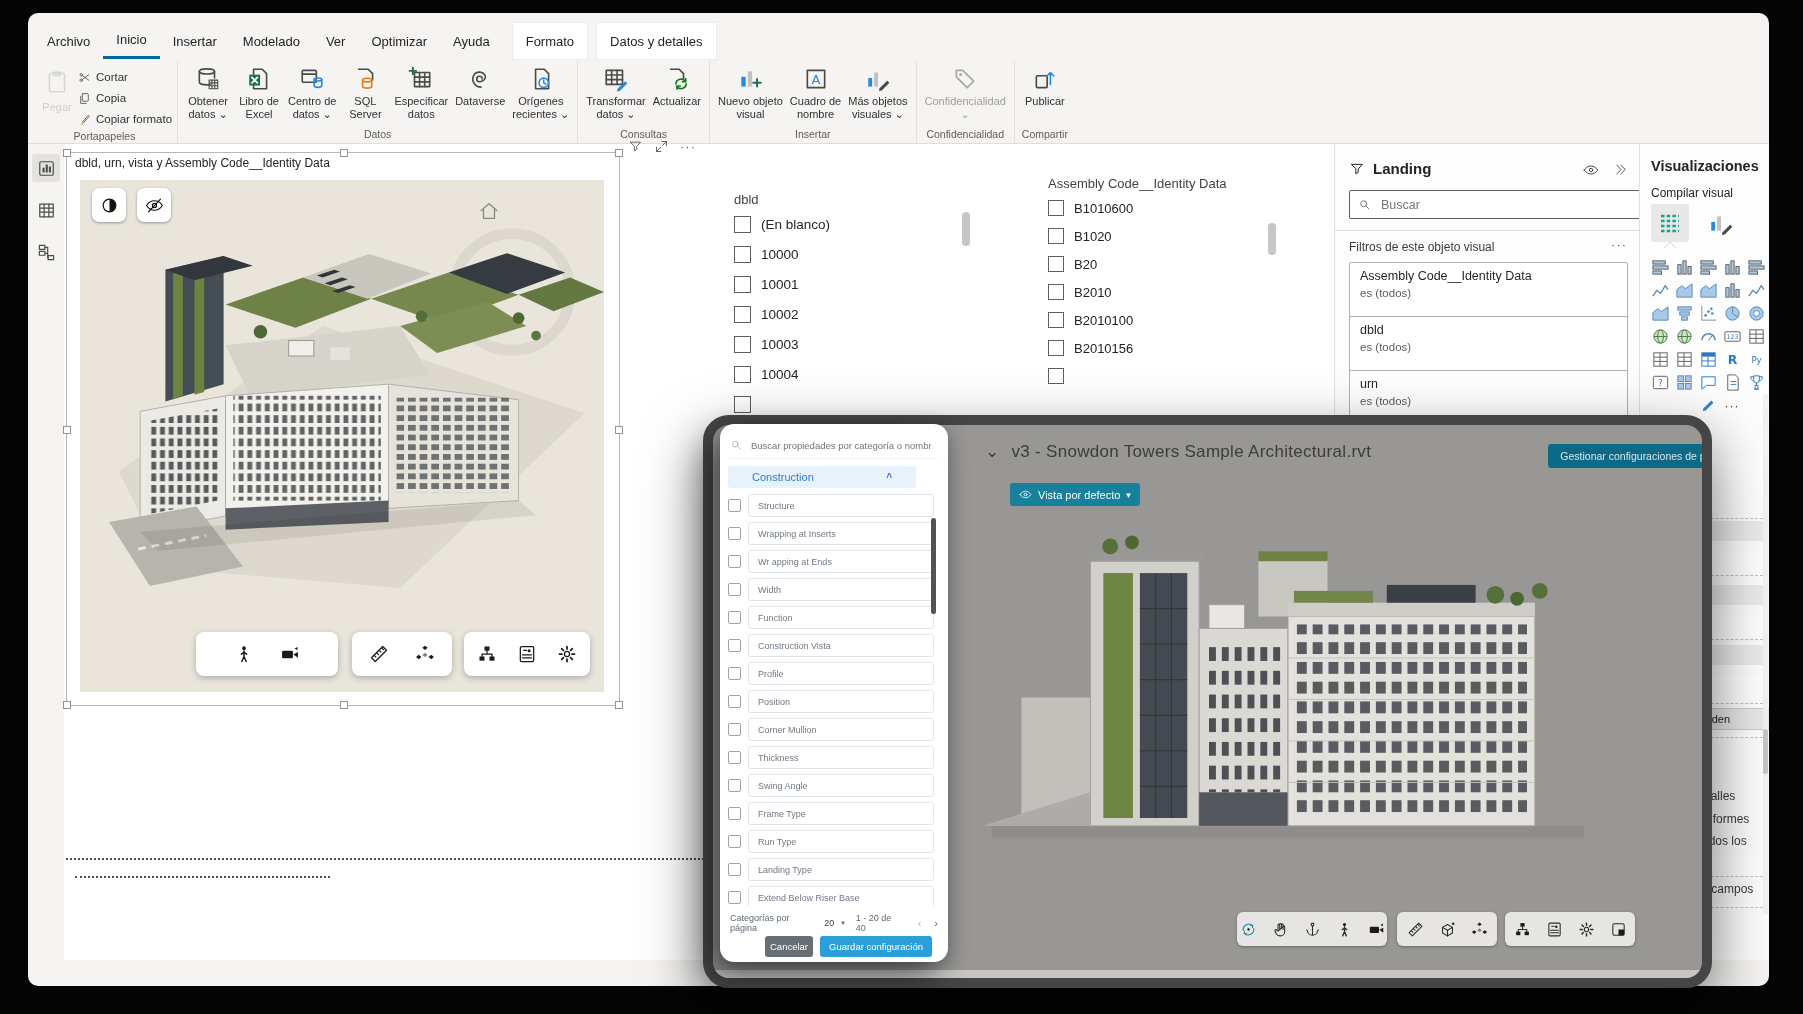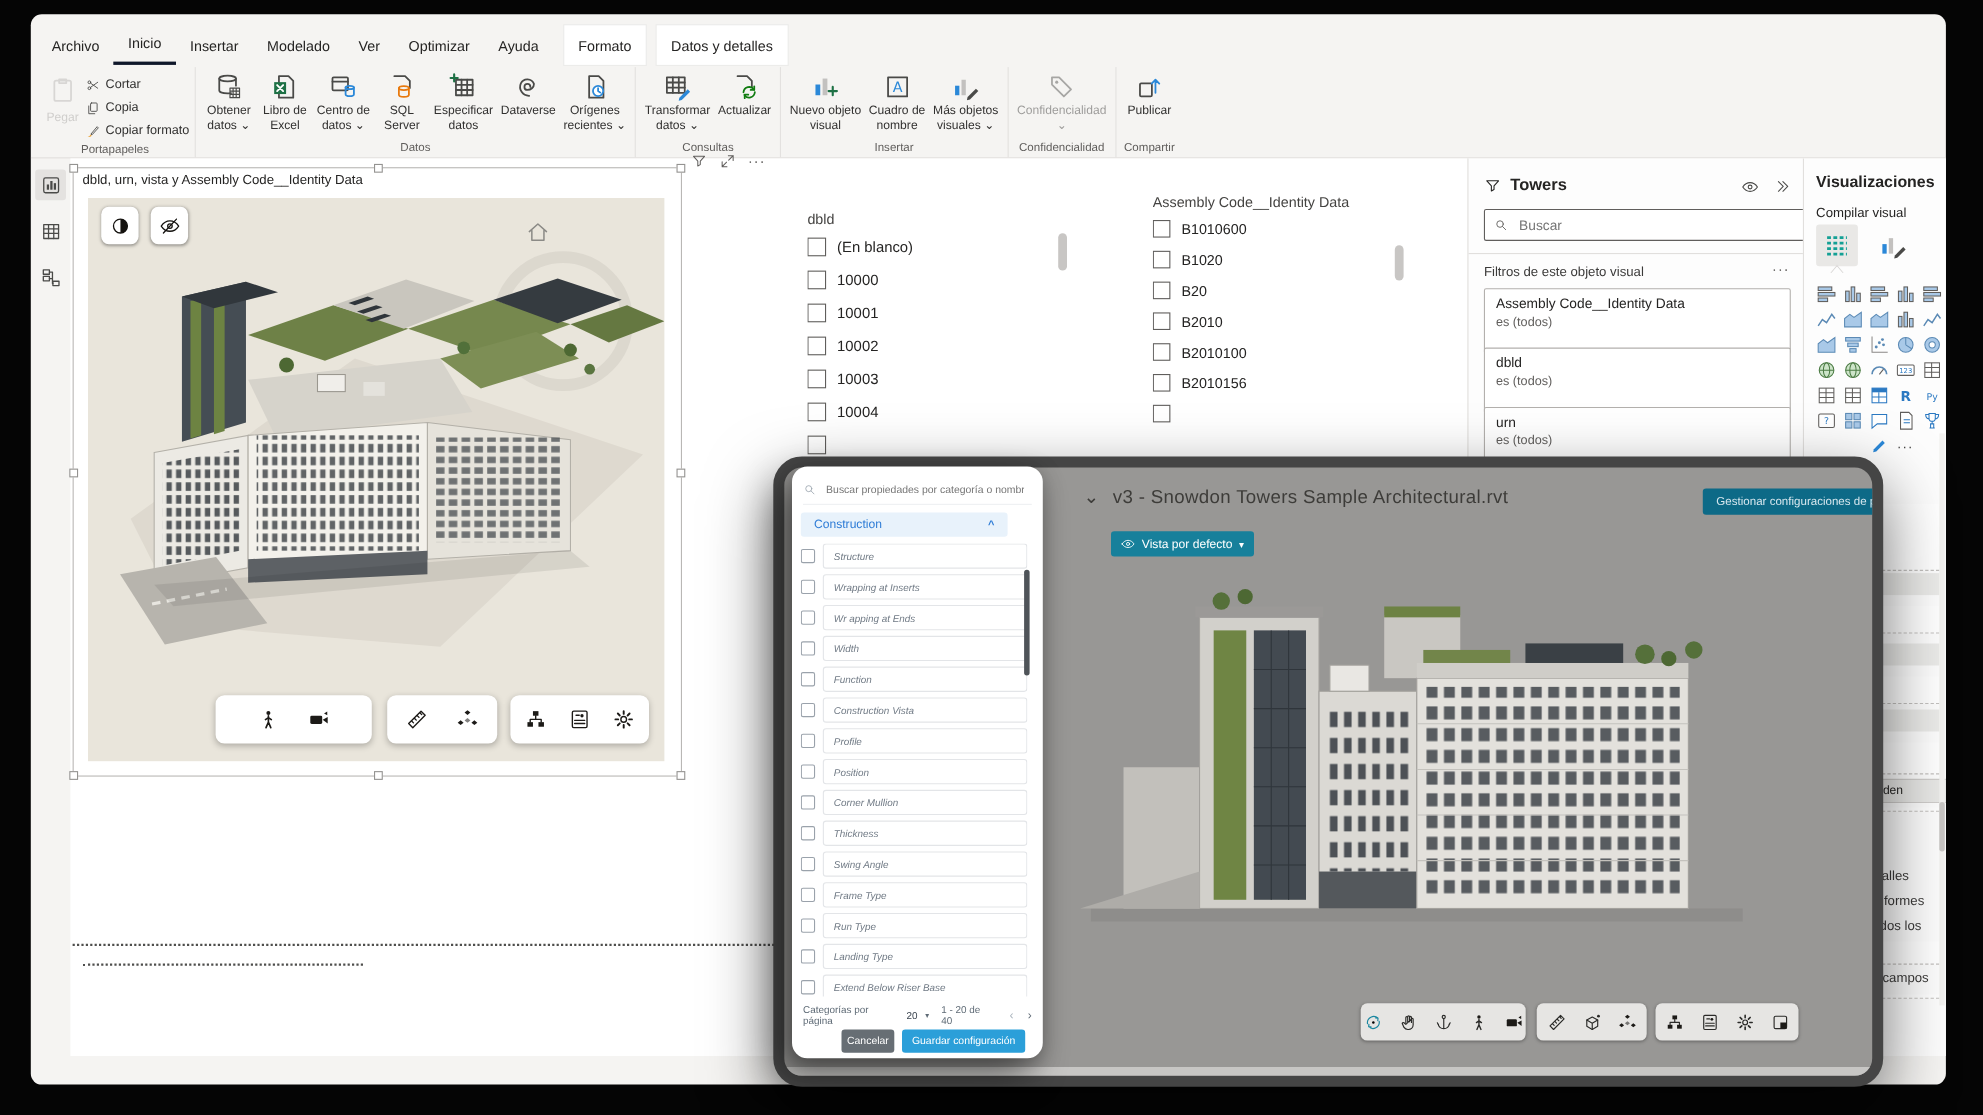--- a/index.html
+++ b/index.html
@@ -8,21 +8,21 @@
   svg{display:block;}
   .ic{stroke:#4a4a48;fill:none;stroke-width:1.5;stroke-linecap:round;stroke-linejoin:round;}
 
   
   .app{position:absolute;left:28px;top:13px;width:1741px;height:973px;background:#f5f4f2;
        border-radius:10px;overflow:hidden;}
 
   
   .tabs{position:absolute;left:6px;top:10px;height:36px;display:flex;align-items:stretch;font-size:13px;color:#252423;}
   .tab{display:flex;align-items:center;padding:0 13px;white-space:nowrap;}
-  .tab.sel{border-bottom:3px solid #0f172a;padding-bottom:0;}
+  .tab.sel{border-bottom:3px solid #0369a1;padding-bottom:0;}
   .tab.ctx{background:#fff;margin-left:10px;box-shadow:0 0 0 1px #ececea;}
 
   
   .ribbon{position:absolute;left:4px;top:48px;height:82px;display:flex;align-items:stretch;}
   .rg{display:flex;flex-direction:column;justify-content:space-between;padding:2px 5px 0;border-right:1px solid #e3e1df;}
   .rg-items{display:flex;align-items:flex-start;gap:1px;}
   .rbtn{display:flex;flex-direction:column;align-items:center;min-width:44px;max-width:74px;padding:3px 3px 0;
         font-size:11px;line-height:1.15;text-align:center;color:#323130;}
   .rbtn .lbl{white-space:pre-line;}
   .rbtn svg{width:26px;height:26px;margin-bottom:3px;}
@@ -118,23 +118,23 @@
   .vtoolg svg{width:17px;height:17px;stroke:#2b2b29;}
   .vwstrip{position:absolute;left:0;bottom:0;width:100%;height:8px;background:#c7c6c4;}
 
   
   .propdlg{position:absolute;left:720px;top:424px;width:228px;height:538px;background:#fff;border-radius:14px;
            box-shadow:-12px 16px 34px rgba(0,0,0,.45),0 4px 18px rgba(0,0,0,.25);overflow:hidden;z-index:50;}
   .psearch{position:absolute;left:10px;top:8px;width:208px;height:26px;border-bottom:1px solid #eef0f2;display:flex;align-items:center;gap:7px;}
   .psearch svg{width:12px;height:12px;stroke:#9aa4ae;}
   .psearch input{border:0;outline:0;font-size:9.5px;color:#6b7682;width:180px;background:transparent;font-family:"Liberation Sans",sans-serif;}
   .psec{position:absolute;left:8px;top:42px;width:188px;height:22px;background:#e8f2fb;border-radius:3px;
-        display:flex;align-items:center;justify-content:space-between;padding:0 12px;box-sizing:border-box;
+        display:flex;align-items:center;justify-content:space-between;padding:0 24px;box-sizing:border-box;
         font-size:11px;color:#2e7cd6;}
-  .plist{position:absolute;left:8px;top:70px;width:206px;height:412px;overflow:hidden;font-style:italic;}
+  .plist{position:absolute;left:8px;top:70px;width:206px;height:412px;overflow:hidden;}
   .prow{display:flex;align-items:center;gap:7px;margin-bottom:5px;}
   .pcb{width:11px;height:11px;border:1.4px solid #9aa2ab;border-radius:2px;background:#fff;flex:none;}
   .pbox{flex:1;height:21px;border:1px solid #e3e5e8;border-radius:3px;display:flex;align-items:center;padding:0 9px;
         font-size:9px;color:#707a85;background:#fff;}
   .pscroll{position:absolute;left:211px;top:94px;width:5px;height:96px;background:#4f5459;border-radius:3px;}
   .pfoot{position:absolute;left:10px;top:489px;width:208px;display:flex;align-items:center;gap:7px;font-size:9px;color:#5f6b76;}
   .pbtns{position:absolute;left:0;top:512px;width:228px;height:22px;}
   .btn{position:absolute;height:21px;border-radius:3px;color:#fff;font-size:9.5px;display:flex;align-items:center;justify-content:center;}
 </style>
 </head>
@@ -868,21 +868,21 @@
           <span class="cb" style="width:14px;height:14px;"></span>
         </div>
     </div>
     <div class="thumb" style="left:1240px;top:210px;height:32px;"></div>
 
     <div class="fpanel">
       <div class="fhead">
         <svg viewBox="0 0 24 24" class="ic">
             <use href="#i-funnel"></use>
           </svg>
-        <span>Towers</span>
+        <span>Landing</span>
       </div>
       <svg viewBox="0 0 24 24" class="ic fico" style="left:248px;width:16px;height:16px;">
           <use href="#i-eye"></use>
         </svg>
       <svg viewBox="0 0 24 24" class="ic fico" style="left:278px;width:15px;height:15px;">
           <use href="#i-chev2"></use>
         </svg>
 
       <div class="fsearch">
         <svg viewBox="0 0 24 24" class="ic">

